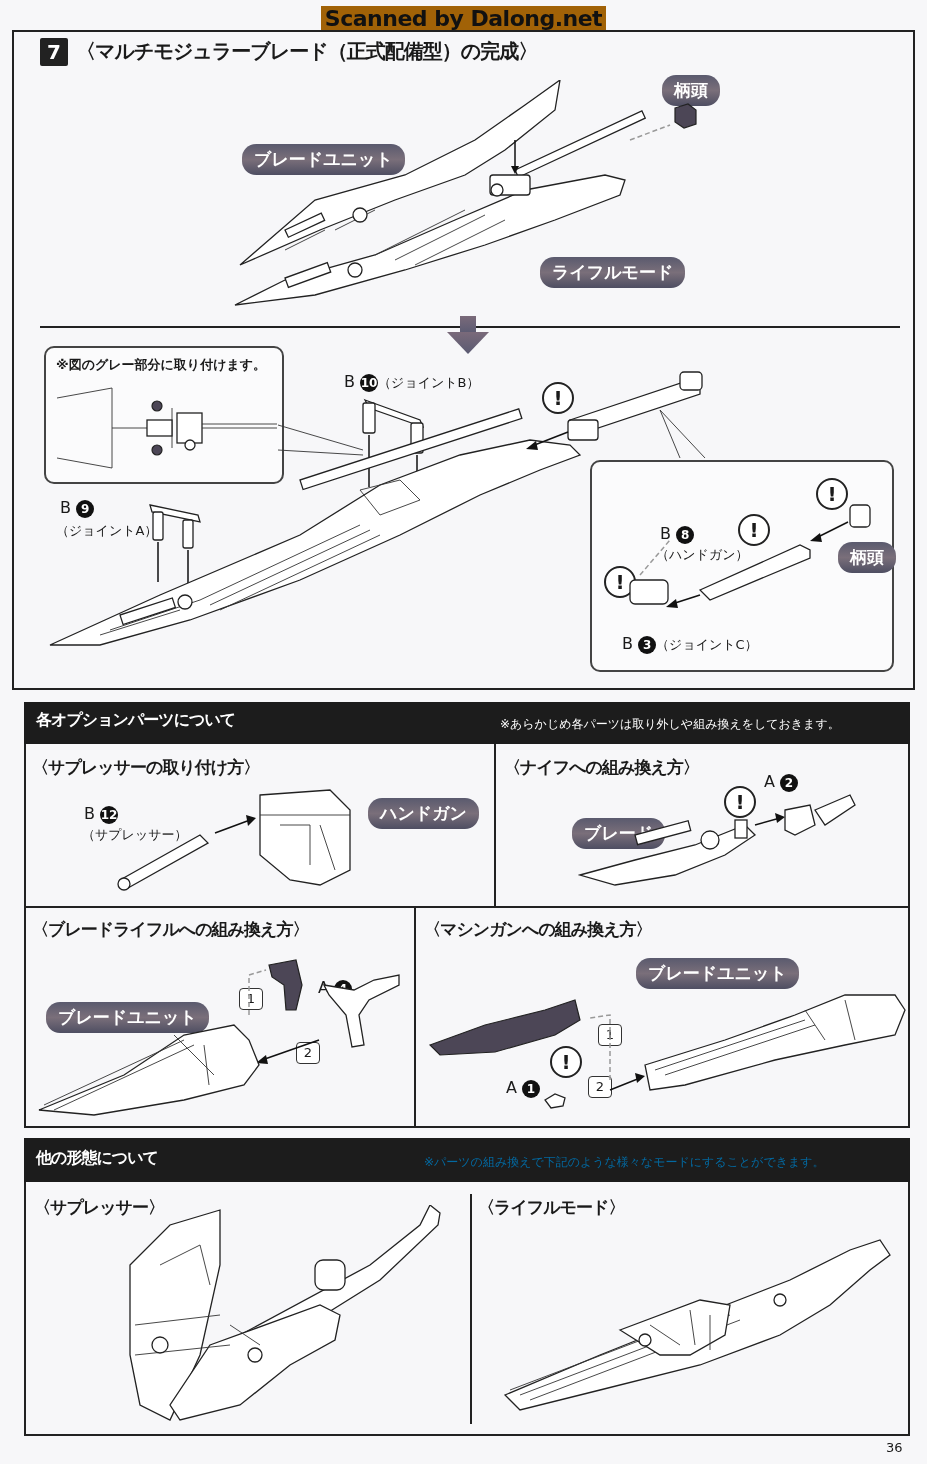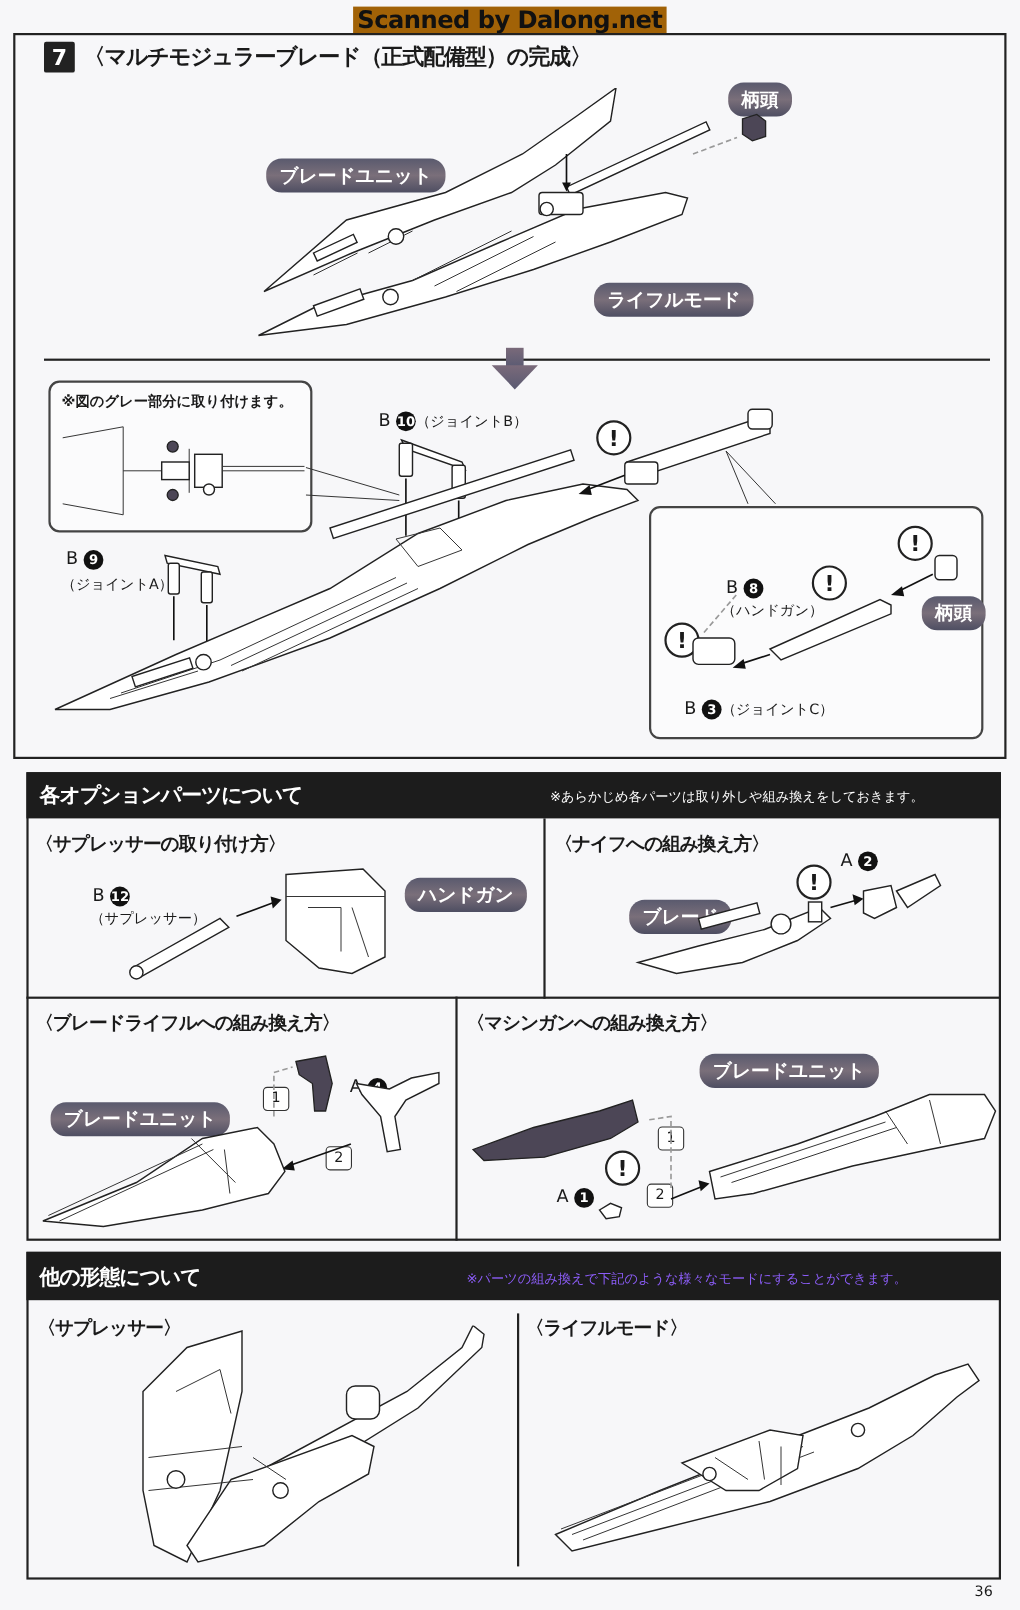--- a/index.html
+++ b/index.html
@@ -12,21 +12,21 @@
   .step-title{left:76px;top:38px;font-size:20px;font-weight:bold;letter-spacing:-1px;}
   .hline{height:2px;background:#222;}
   .vline{width:2px;background:#222;}
   .pill{background:linear-gradient(180deg,#5a5a6e 0%,#7a6f7a 50%,#4e4e62 100%);color:#fff;font-weight:bold;font-size:17px;border-radius:14px;padding:4px 12px;white-space:nowrap;}
   .lbl{font-size:16px;white-space:nowrap;}
   .lbl-small{font-size:13px;white-space:nowrap;}
   .circ{display:inline-block;width:18px;height:18px;border-radius:50%;background:#111;color:#fff;font-size:12px;font-weight:bold;text-align:center;line-height:18px;vertical-align:middle;}
   .excl{width:28px;height:28px;border:2px solid #222;border-radius:50%;background:#fff;text-align:center;font-weight:bold;font-size:20px;line-height:28px;box-sizing:content-box;}
   .hex{width:22px;height:20px;font-size:13px;text-align:center;line-height:20px;border:1.5px solid #333;border-radius:4px;background:#fff;}
   .band{background:#1c1c1c;color:#fff;}
-  .band-title{font-weight:bold;font-size:19px;letter-spacing:-1px;}
+  .band-title{font-weight:bold;font-size:16px;letter-spacing:-1px;}
   .band-note{font-size:12px;}
   .sub-title{font-weight:bold;font-size:17px;letter-spacing:-1px;}
   .inset{border:2px solid #444;border-radius:10px;background:#fbfbfc;}
   svg .ln{stroke:#222;fill:#fff;stroke-width:1.3;}
   svg .dk{stroke:#222;fill:#4c4656;stroke-width:1.2;}
   svg .th{stroke:#333;fill:none;stroke-width:0.9;}
   svg .arr{stroke:#111;stroke-width:1.5;fill:none;}
   svg .darr{stroke:#999;stroke-width:1.5;fill:none;stroke-dasharray:5 3;}
 </style>
 </head>
@@ -234,21 +234,21 @@
   <path class="ln" d="M120 110 L130 104 L140 108 L138 116 L126 118 Z"></path>
   <path class="arr" d="M185 100 L215 88"></path>
     <path d="M210 83 L220 86 L212 93 Z" fill="#111"></path>
   <path class="ln" d="M220 75 L300 50 L370 25 L420 5 L470 5 L480 20 L470 45 L420 55 L350 70 L260 95 L225 100 Z"></path>
   <path class="th" d="M230 80 L380 30 M240 85 L390 35 M380 20 L400 50 M420 10 L430 50"></path>
 </svg>
 
 <div class="abs frame" style="left:24px;top:1138px;width:886px;height:298px;"></div>
 <div class="abs band" style="left:24px;top:1138px;width:886px;height:44px;"></div>
 <div class="abs band-title" style="left:36px;top:1148px;color:#fff;">他の形態について</div>
-<div class="abs band-note" style="left:424px;top:1154px;color:#8b5cf6;">※パーツの組み換えで下記のような様々なモードにすることができます。</div>
+<div class="abs band-note" style="left:424px;top:1154px;color:#0369a1;">※パーツの組み換えで下記のような様々なモードにすることができます。</div>
 <div class="abs vline" style="left:470px;top:1194px;height:230px;width:1.5px;"></div>
 <div class="abs sub-title" style="left:34px;top:1196px;">〈サプレッサー〉</div>
 <div class="abs sub-title" style="left:478px;top:1196px;">〈ライフルモード〉</div>
 
 <svg class="abs" style="left:120px;top:1205px;" width="330" height="230">
   <path class="ln" d="M120 130 L250 60 L300 20 L310 0 L320 8 L318 20 L260 75 L140 150 Z"></path>
   <rect class="ln" x="195" y="55" width="30" height="30" rx="8"></rect>
   <path class="ln" d="M10 60 L50 20 L100 5 L100 60 L80 150 L50 215 L20 200 L10 150 Z"></path>
   <path class="ln" d="M90 140 L200 100 L220 110 L215 135 L170 160 L120 200 L60 215 L50 200 Z"></path>
   <path class="th" d="M15 120 L100 110 M15 150 L110 140 M40 60 L80 40 L90 80 M110 120 L140 140"></path>

